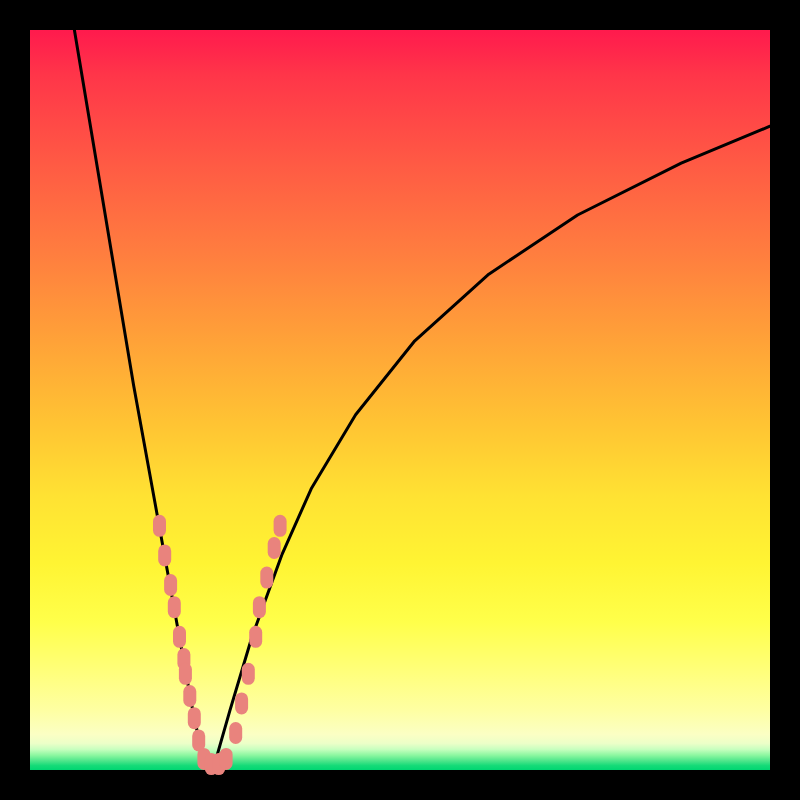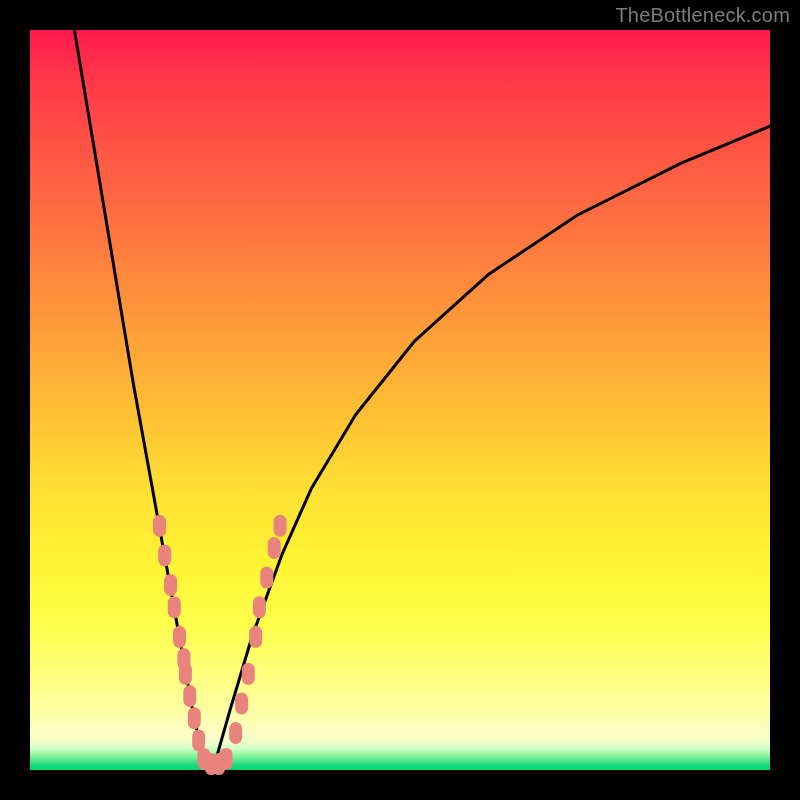--- a/index.html
+++ b/index.html
@@ -61,21 +61,20 @@
     left: 0;
     top: 0;
   }
 </style>
 </head>
 <body>
 
 <div class="stage">
   <div class="plot"></div>
 
-  <div class="watermark">TheBottleneck.com</div>
 
   <svg class="overlay" width="800" height="800">
     <g id="curve-layer">
         <path d="M74.4 30.0 L89.2 118.8 L104.0 207.6 L118.8 296.4 L133.6 385.2 L148.4 466.6 L163.2 548.0 L178.0 629.4 L192.8 710.8 L203.9 762.6" fill="none" stroke="#000000" stroke-width="3" stroke-linecap="round" stroke-linejoin="round"></path>
         <path d="M215.0 762.6 L229.8 710.8 L252.0 636.8 L281.6 555.4 L311.2 488.8 L355.6 414.8 L414.8 340.8 L488.8 274.2 L577.6 215.0 L681.2 163.2 L770.0 126.2" fill="none" stroke="#000000" stroke-width="3" stroke-linecap="round" stroke-linejoin="round"></path>
       </g>
     <g id="marker-layer">
         <rect x="153.0" y="514.8" width="13" height="22" rx="6.5" ry="6.5" fill="#e9837d" stroke="#e9837d" stroke-width="0"></rect>
         <rect x="158.2" y="544.4" width="13" height="22" rx="6.5" ry="6.5" fill="#e9837d" stroke="#e9837d" stroke-width="0"></rect>
         <rect x="164.1" y="574.0" width="13" height="22" rx="6.5" ry="6.5" fill="#e9837d" stroke="#e9837d" stroke-width="0"></rect>

